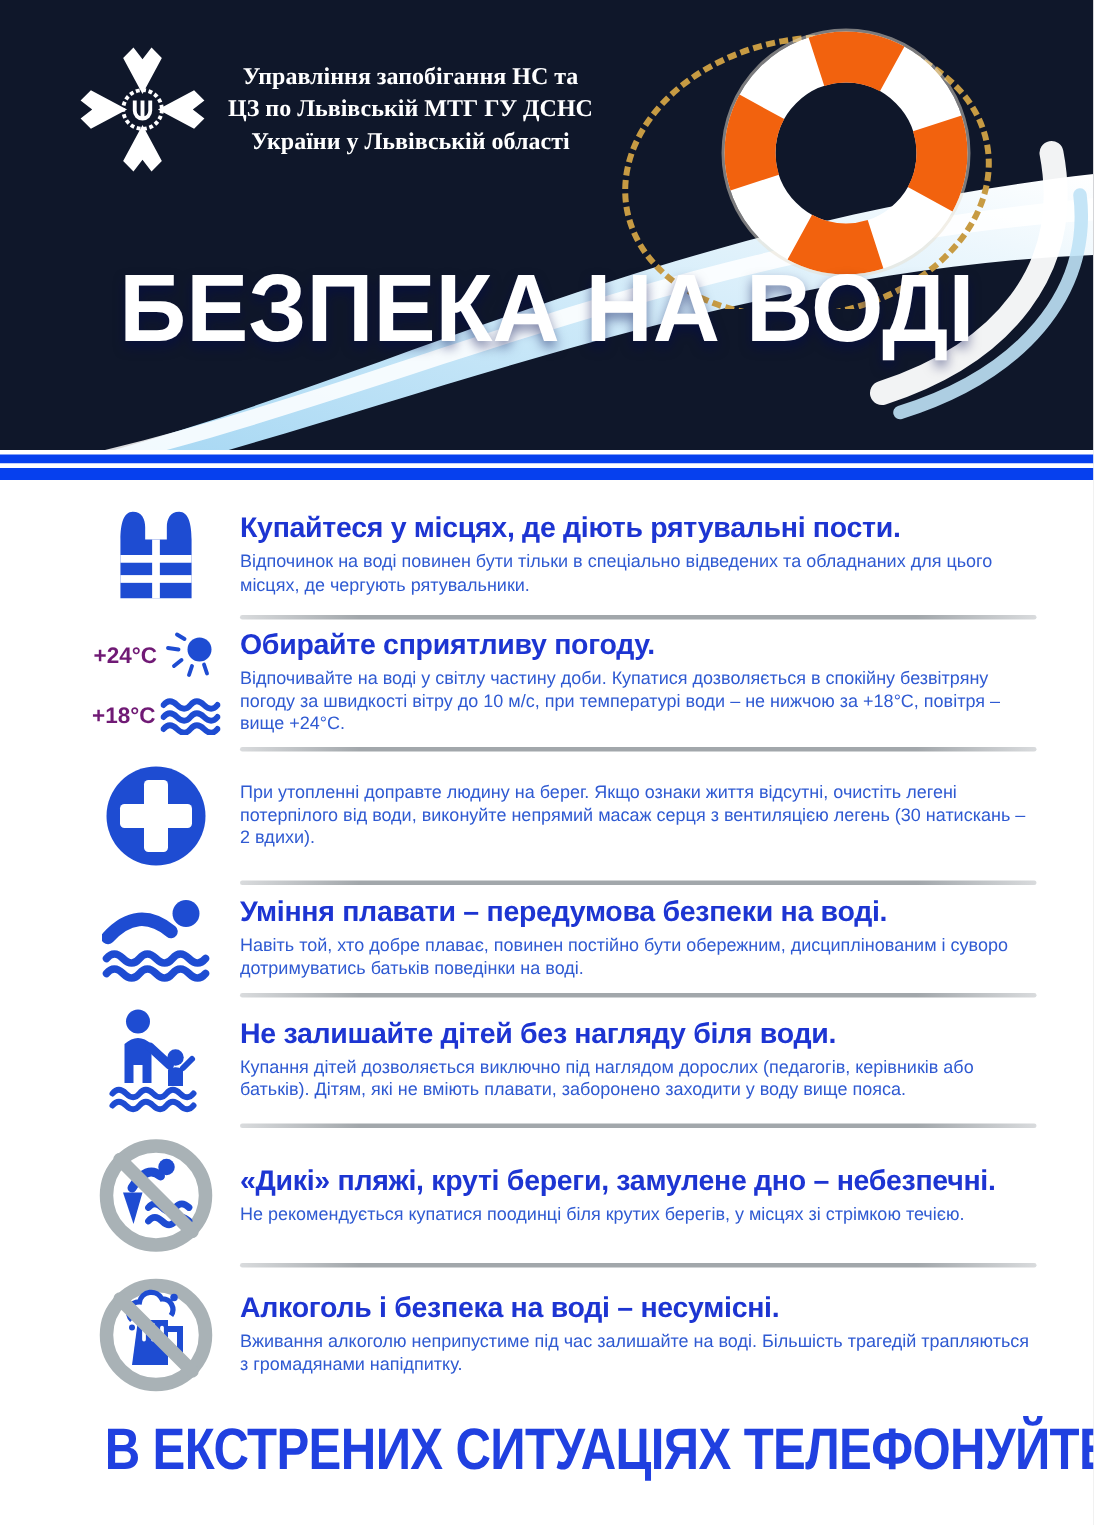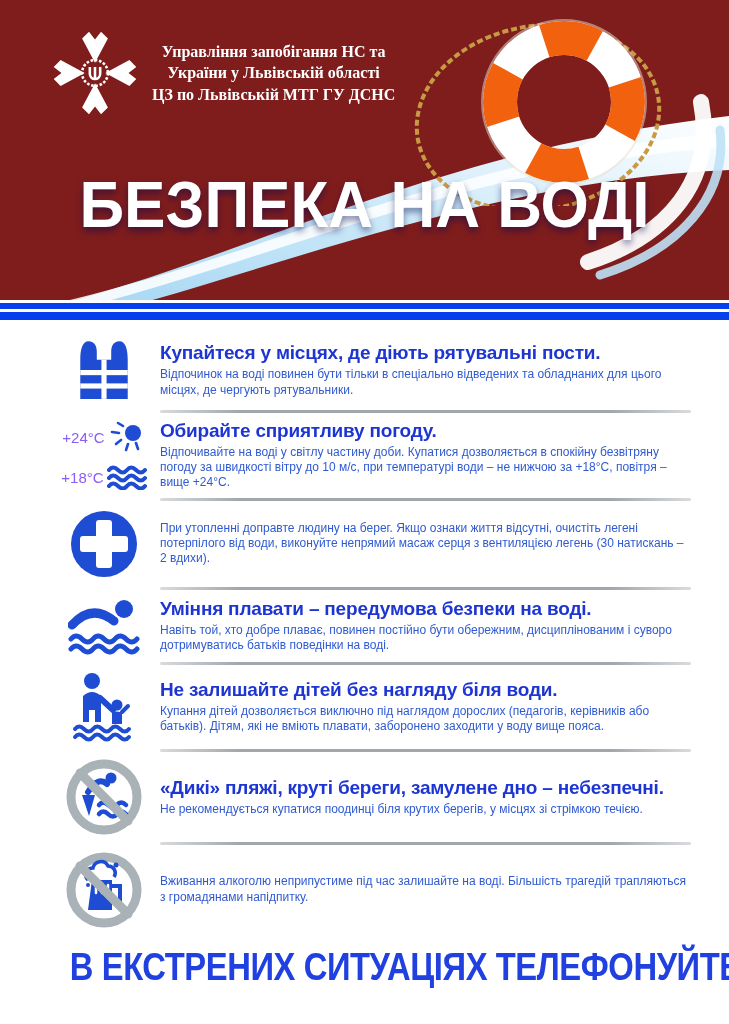--- a/index.html
+++ b/index.html
@@ -3,21 +3,21 @@
 <meta charset="utf-8">
 <style>
   * { margin:0; padding:0; box-sizing:border-box; }
   html,body { background:#e8e8e8; }
   .page {
     position:relative; width:729px; height:1024px; margin:0 auto;
     background:#ffffff; overflow:hidden;
     font-family:"Liberation Sans", sans-serif;
   }
   
-  .header { position:relative; width:100%; height:300px; background:#7f1d1d; overflow:hidden; }
+  .header { position:relative; width:100%; height:300px; background:#0f172a; overflow:hidden; }
   .org-block { position:absolute; top:30px; left:52px; display:flex; align-items:center; z-index:5; }
   .org-emblem { width:86px; height:86px; flex-shrink:0; }
   .org-text {
     margin-left:14px; color:#ffffff; font-family:"Liberation Serif", serif;
     font-weight:bold; font-size:16px; line-height:1.32; text-align:center; white-space:nowrap;
   }
   .wave-svg { position:absolute; left:0; top:0; width:729px; height:320px; z-index:2; }
   .buoy-svg { position:absolute; left:388px; top:6px; width:336px; height:200px; z-index:3; }
   .poster-title {
     position:absolute; left:0; right:0; top:168px; z-index:6;
@@ -35,21 +35,21 @@
   .content { padding:10px 36px 0 48px; }
   .item { display:flex; align-items:center; padding:7px 0; }
   .icon-cell { width:112px; flex-shrink:0; display:flex; flex-direction:column; align-items:center; justify-content:center; }
   .txt-cell { flex:1; }
   .rule-heading { color:#1d35d2; font-size:19px; font-weight:bold; margin-bottom:3px; letter-spacing:-0.2px; }
   .rule-body { color:#2f5ad2; font-size:12px; line-height:1.27; }
   .divider { height:3px; margin:0 2px 0 112px; border-radius:2px;
     background:linear-gradient(to right,#d9dbdd,#a2a7ab 15%,#a2a7ab 85%,#d9dbdd); }
   .weather-row { display:flex; align-items:center; gap:3px; }
   .weather-row + .weather-row { margin-top:10px; }
-  .temp-label { color:#8b5cf6; font-weight:normal; font-size:15px; white-space:nowrap; }
+  .temp-label { color:#701a75; font-weight:bold; font-size:15px; white-space:nowrap; }
   
   .footer { margin-top:10px; text-align:center; }
   .emergency-text {
     display:inline-block; color:#2040e0; font-weight:bold; font-size:39px;
     transform:scaleX(0.84); transform-origin:center; white-space:nowrap; letter-spacing:-0.5px;
   }
 </style>
 </head>
 <body>
 
@@ -84,22 +84,22 @@
           <path d="M50,38 L35,10 L43,2 L50,11 L57,2 L65,10 Z"></path>
           <path d="M50,38 L35,10 L43,2 L50,11 L57,2 L65,10 Z" transform="rotate(90 50 50)"></path>
           <path d="M50,38 L35,10 L43,2 L50,11 L57,2 L65,10 Z" transform="rotate(180 50 50)"></path>
           <path d="M50,38 L35,10 L43,2 L50,11 L57,2 L65,10 Z" transform="rotate(270 50 50)"></path>
         </g>
         <circle cx="50" cy="50" r="15" fill="none" stroke="#ffffff" stroke-width="3" stroke-dasharray="3 2"></circle>
         <path d="M44,43 v8 a6,6 0 0 0 12,0 v-8 M50,43 v15" fill="none" stroke="#ffffff" stroke-width="3"></path>
       </svg>
       <div class="org-text">
         <div>Управління запобігання НС та</div>
+        <div>ЦЗ по Львівській МТГ ГУ ДСНС</div>
         <div>України у Львівській області</div>
-        <div>ЦЗ по Львівській МТГ ГУ ДСНС</div>
       </div>
     </div>
 
     <div class="poster-title">БЕЗПЕКА НА ВОДІ</div>
   </div>
 
   <div class="header-stripes">
     <div class="s1"></div>
       <div class="s2"></div>
       <div class="s3"></div>
@@ -239,20 +239,21 @@
           <path d="M22,28 a7,7 0 0 1 5,-12 a8,8 0 0 1 15,-2 a7,7 0 0 1 6,11" fill="#ffffff" stroke="#1e4cd2" stroke-width="3.5"></path>
           <circle cx="50" cy="13" r="2.5" fill="#1e4cd2"></circle>
           <circle cx="22" cy="33" r="2" fill="#1e4cd2"></circle>
           <path d="M26,28 L46,28 L46,58 L22,58 Z" fill="#1e4cd2"></path>
           <path d="M30,33 v8 M36,31 v10 M42,33 v8" stroke="#ffffff" stroke-width="2.5" stroke-linecap="round"></path>
           <path d="M46,34 h8 v14 h-8" fill="none" stroke="#1e4cd2" stroke-width="4"></path>
           <line x1="14" y1="14" x2="62" y2="62" stroke="#a9b2b6" stroke-width="9" stroke-linecap="round"></line>
         </svg>
       </div>
       <div class="txt-cell">
+        <div class="rule-heading">Алкоголь і безпека на воді – несумісні.</div>
         <div class="rule-body">Вживання алкоголю неприпустиме під час залишайте на воді. Більшість трагедій трапляються з громадянами напідпитку.</div>
       </div>
     </div>
 
   </div>
 
   <div class="footer">
     <div class="emergency-text">В ЕКСТРЕНИХ СИТУАЦІЯХ ТЕЛЕФОНУЙТЕ 101</div>
   </div>
 

